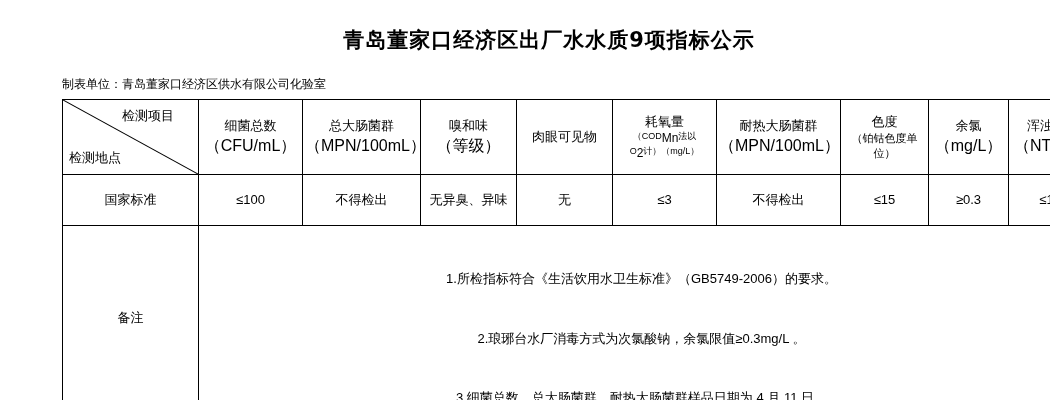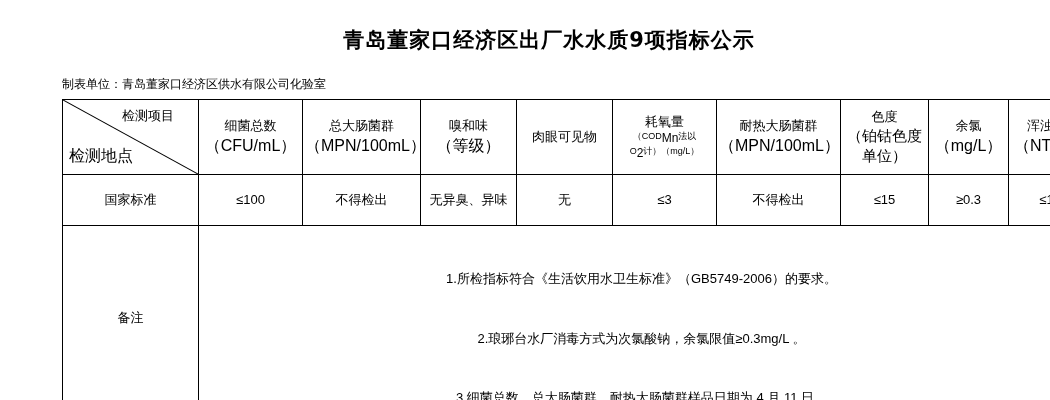--- a/index.html
+++ b/index.html
@@ -52,21 +52,21 @@
     font-size: 13px;
     font-weight: normal;
     padding: 2px 2px;
     line-height: 1.35;
   }
   .hdr-cell {
     height: 70px;
   }
   .hdr-cell .l1 { display: block; font-size: 13px; }
   .hdr-cell .l2 { display: block; font-size: 16px; }
-  .hdr-cell .l2.small { font-size: 15px; }
+  .hdr-cell .l2.small { font-size: 11px; }
   .hdr-cell .l2.tiny { font-size: 9px; line-height: 1.25; }
   .corner {
     position: relative;
     width: 136px;
     height: 70px;
     padding: 0;
     overflow: hidden;
   }
   .corner .diag {
     position: absolute;
@@ -81,21 +81,21 @@
   .corner .top-label {
     position: absolute;
     right: 24px;
     top: 7px;
     font-size: 13px;
   }
   .corner .bot-label {
     position: absolute;
     left: 6px;
     bottom: 7px;
-    font-size: 16px;
+    font-size: 13px;
   }
   .data-row td {
     height: 46px;
   }
   .note-label {
     width: 136px;
     height: 82px;
     font-size: 13px;
   }
   .note-body {

